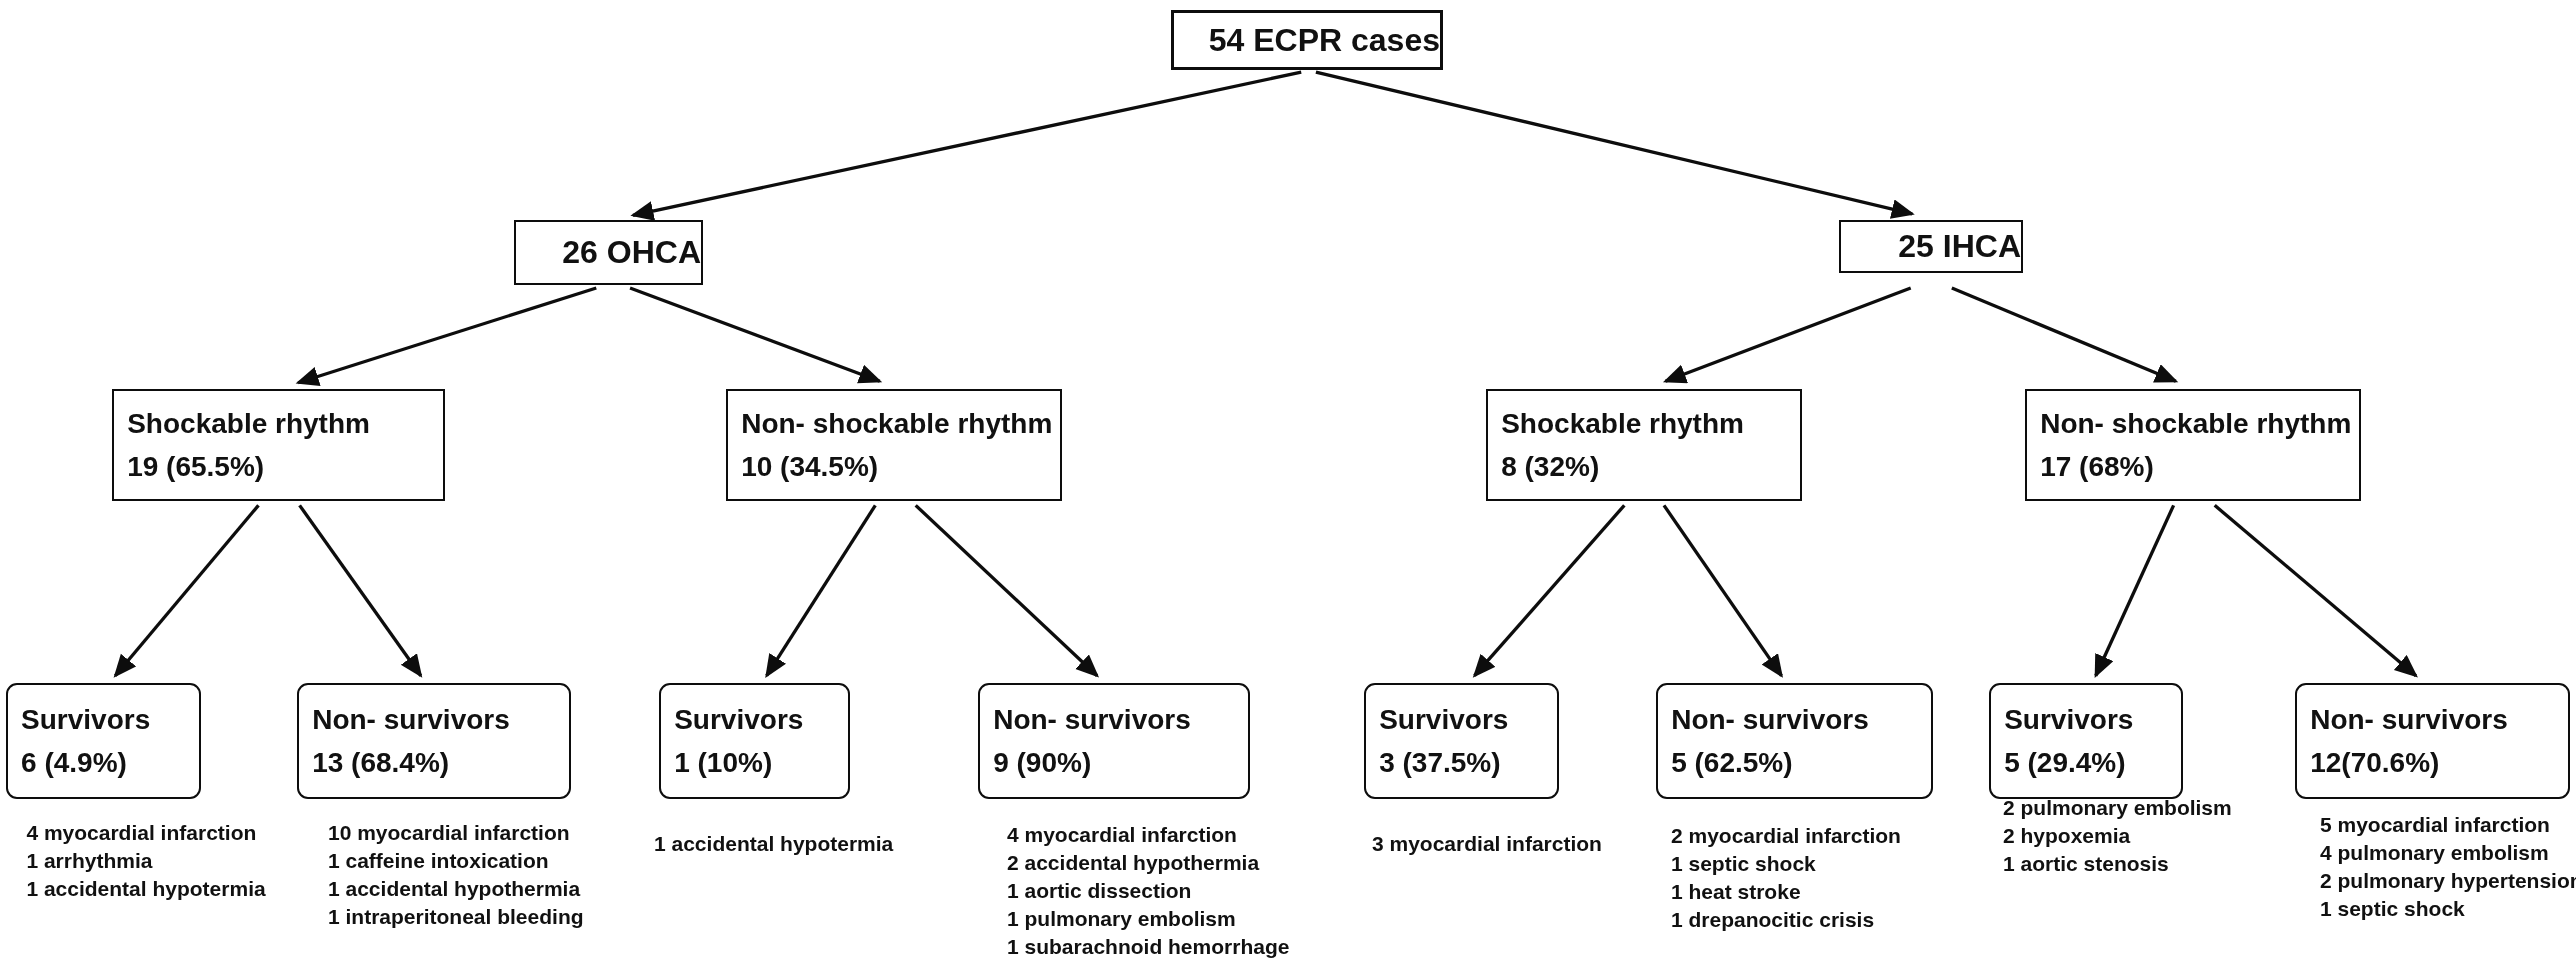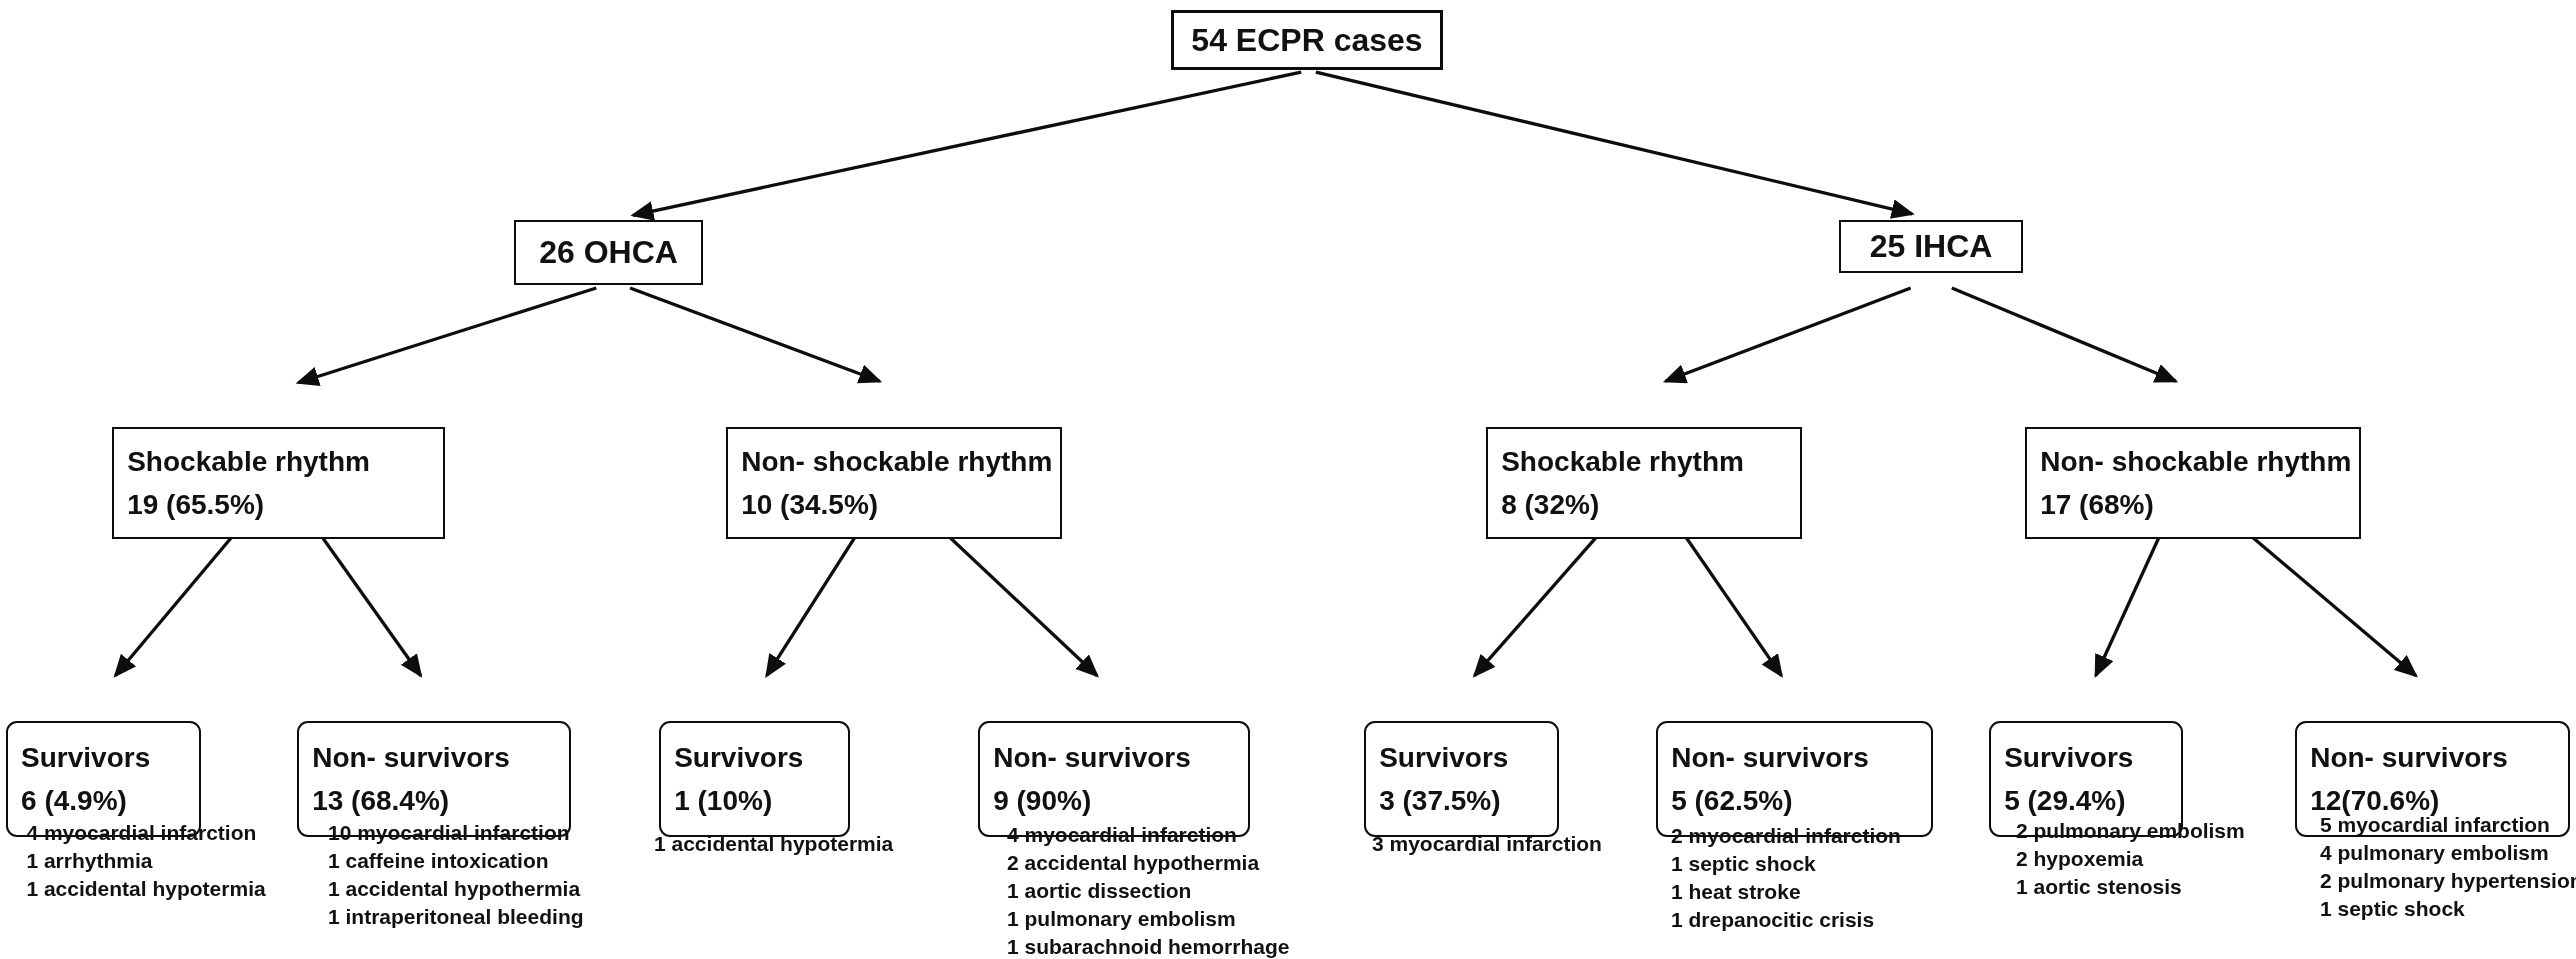--- a/index.html
+++ b/index.html
@@ -24,22 +24,22 @@
   .node {
     position: absolute;
     background: #ffffff;
     border: 2.9px solid #0d0d0d;
     box-sizing: border-box;
     display: flex;
     flex-direction: column;
     justify-content: center;
     white-space: nowrap;
   }
-  .node.center { align-items: center; text-align: center; }
-  .node.left   { align-items: flex-start; padding-left: 13.2px; margin-top: 38px; }
+  .node.center { align-items: flex-end; text-align: center; }
+  .node.left   { align-items: flex-start; padding-left: 13.2px; }
   .root-box  { border-width: 3.7px; font-size: 32px; font-weight: 600; }
   .cohort    { font-size: 32px; font-weight: 600; }
   .rhythm    { font-size: 28px; font-weight: 600; line-height: 1.55; }
   .outcome   { font-size: 28px; font-weight: 600; line-height: 1.55; border-radius: 11px; }
   .cause-list {
     position: absolute;
     font-size: 21px;
     font-weight: 700;
     line-height: 28px;
     white-space: nowrap;
@@ -158,21 +158,21 @@
     </div>
   <div class="cause-list" style="left:1372px; top:830px;">
       <div class="cause-line">3 myocardial infarction</div>
     </div>
   <div class="cause-list" style="left:1671px; top:822px;">
       <div class="cause-line">2 myocardial infarction</div>
       <div class="cause-line">1 septic shock</div>
       <div class="cause-line">1 heat stroke</div>
       <div class="cause-line">1 drepanocitic crisis</div>
     </div>
-  <div class="cause-list" style="left:2003px; top:817px;margin-left:13px;">
+  <div class="cause-list" style="left:2003px; top:794px;">
       <div class="cause-line">2 pulmonary embolism</div>
       <div class="cause-line">2 hypoxemia</div>
       <div class="cause-line">1 aortic stenosis</div>
     </div>
   <div class="cause-list" style="left:2320px; top:811px;">
       <div class="cause-line">5 myocardial infarction</div>
       <div class="cause-line">4 pulmonary embolism</div>
       <div class="cause-line">2 pulmonary hypertension</div>
       <div class="cause-line">1 septic shock</div>
     </div>

